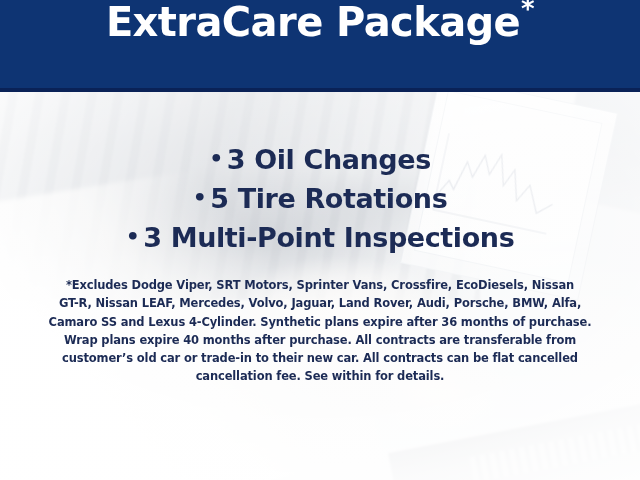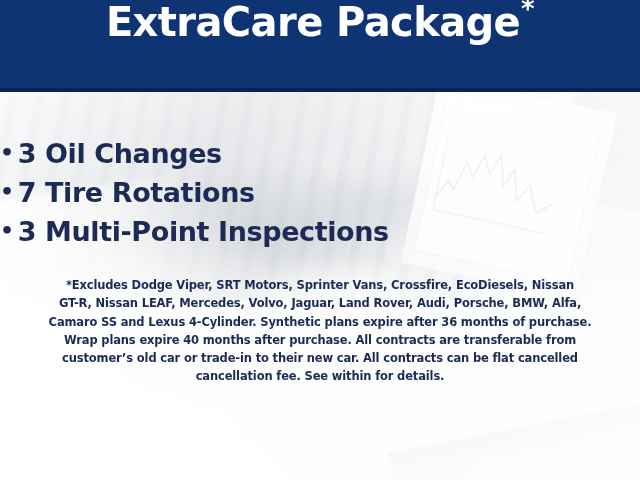--- a/index.html
+++ b/index.html
@@ -182,22 +182,23 @@
   .banner-title .ast {
     font-size: 26px;
     vertical-align: 18px;
     margin-left: 1px;
   }
 
   
   .bullets {
     position: absolute;
     left: 0;
-    top: 134px;
+    top: 140px;
     width: 640px;
+    text-align: center;
   }
   .bullet-line {
     color: #1c2b55;
     font-family: "DejaVu Sans", sans-serif;
     font-size: 27px;
     font-weight: bold;
     letter-spacing: -0.4px;
     line-height: 38px;
     white-space: nowrap;
   }
@@ -249,21 +250,21 @@
     <div class="bg-wash"></div>
     <div class="bg-wash2"></div>
   </div>
 
   <div class="banner">
     <h1 class="banner-title"><span>ExtraCare Package</span><span class="ast">*</span></h1>
   </div>
 
   <div class="bullets">
     <div class="bullet-line"><span class="dot">•</span><span>3 Oil Changes</span></div>
-    <div class="bullet-line"><span class="dot">•</span><span>7 Tire Rotations</span></div>
+    <div class="bullet-line"><span class="dot">•</span><span>5 Tire Rotations</span></div>
     <div class="bullet-line"><span class="dot">•</span><span>3 Multi-Point Inspections</span></div>
   </div>
 
   <div class="fineprint">
     <div class="fine-line">*Excludes Dodge Viper, SRT Motors, Sprinter Vans, Crossfire, EcoDiesels, Nissan</div>
     <div class="fine-line">GT-R, Nissan LEAF, Mercedes, Volvo, Jaguar, Land Rover, Audi, Porsche, BMW, Alfa,</div>
     <div class="fine-line">Camaro SS and Lexus 4-Cylinder. Synthetic plans expire after 36 months of purchase.</div>
     <div class="fine-line">Wrap plans expire 40 months after purchase. All contracts are transferable from</div>
     <div class="fine-line">customer’s old car or trade-in to their new car. All contracts can be flat cancelled</div>
     <div class="fine-line">cancellation fee. See within for details.</div>

